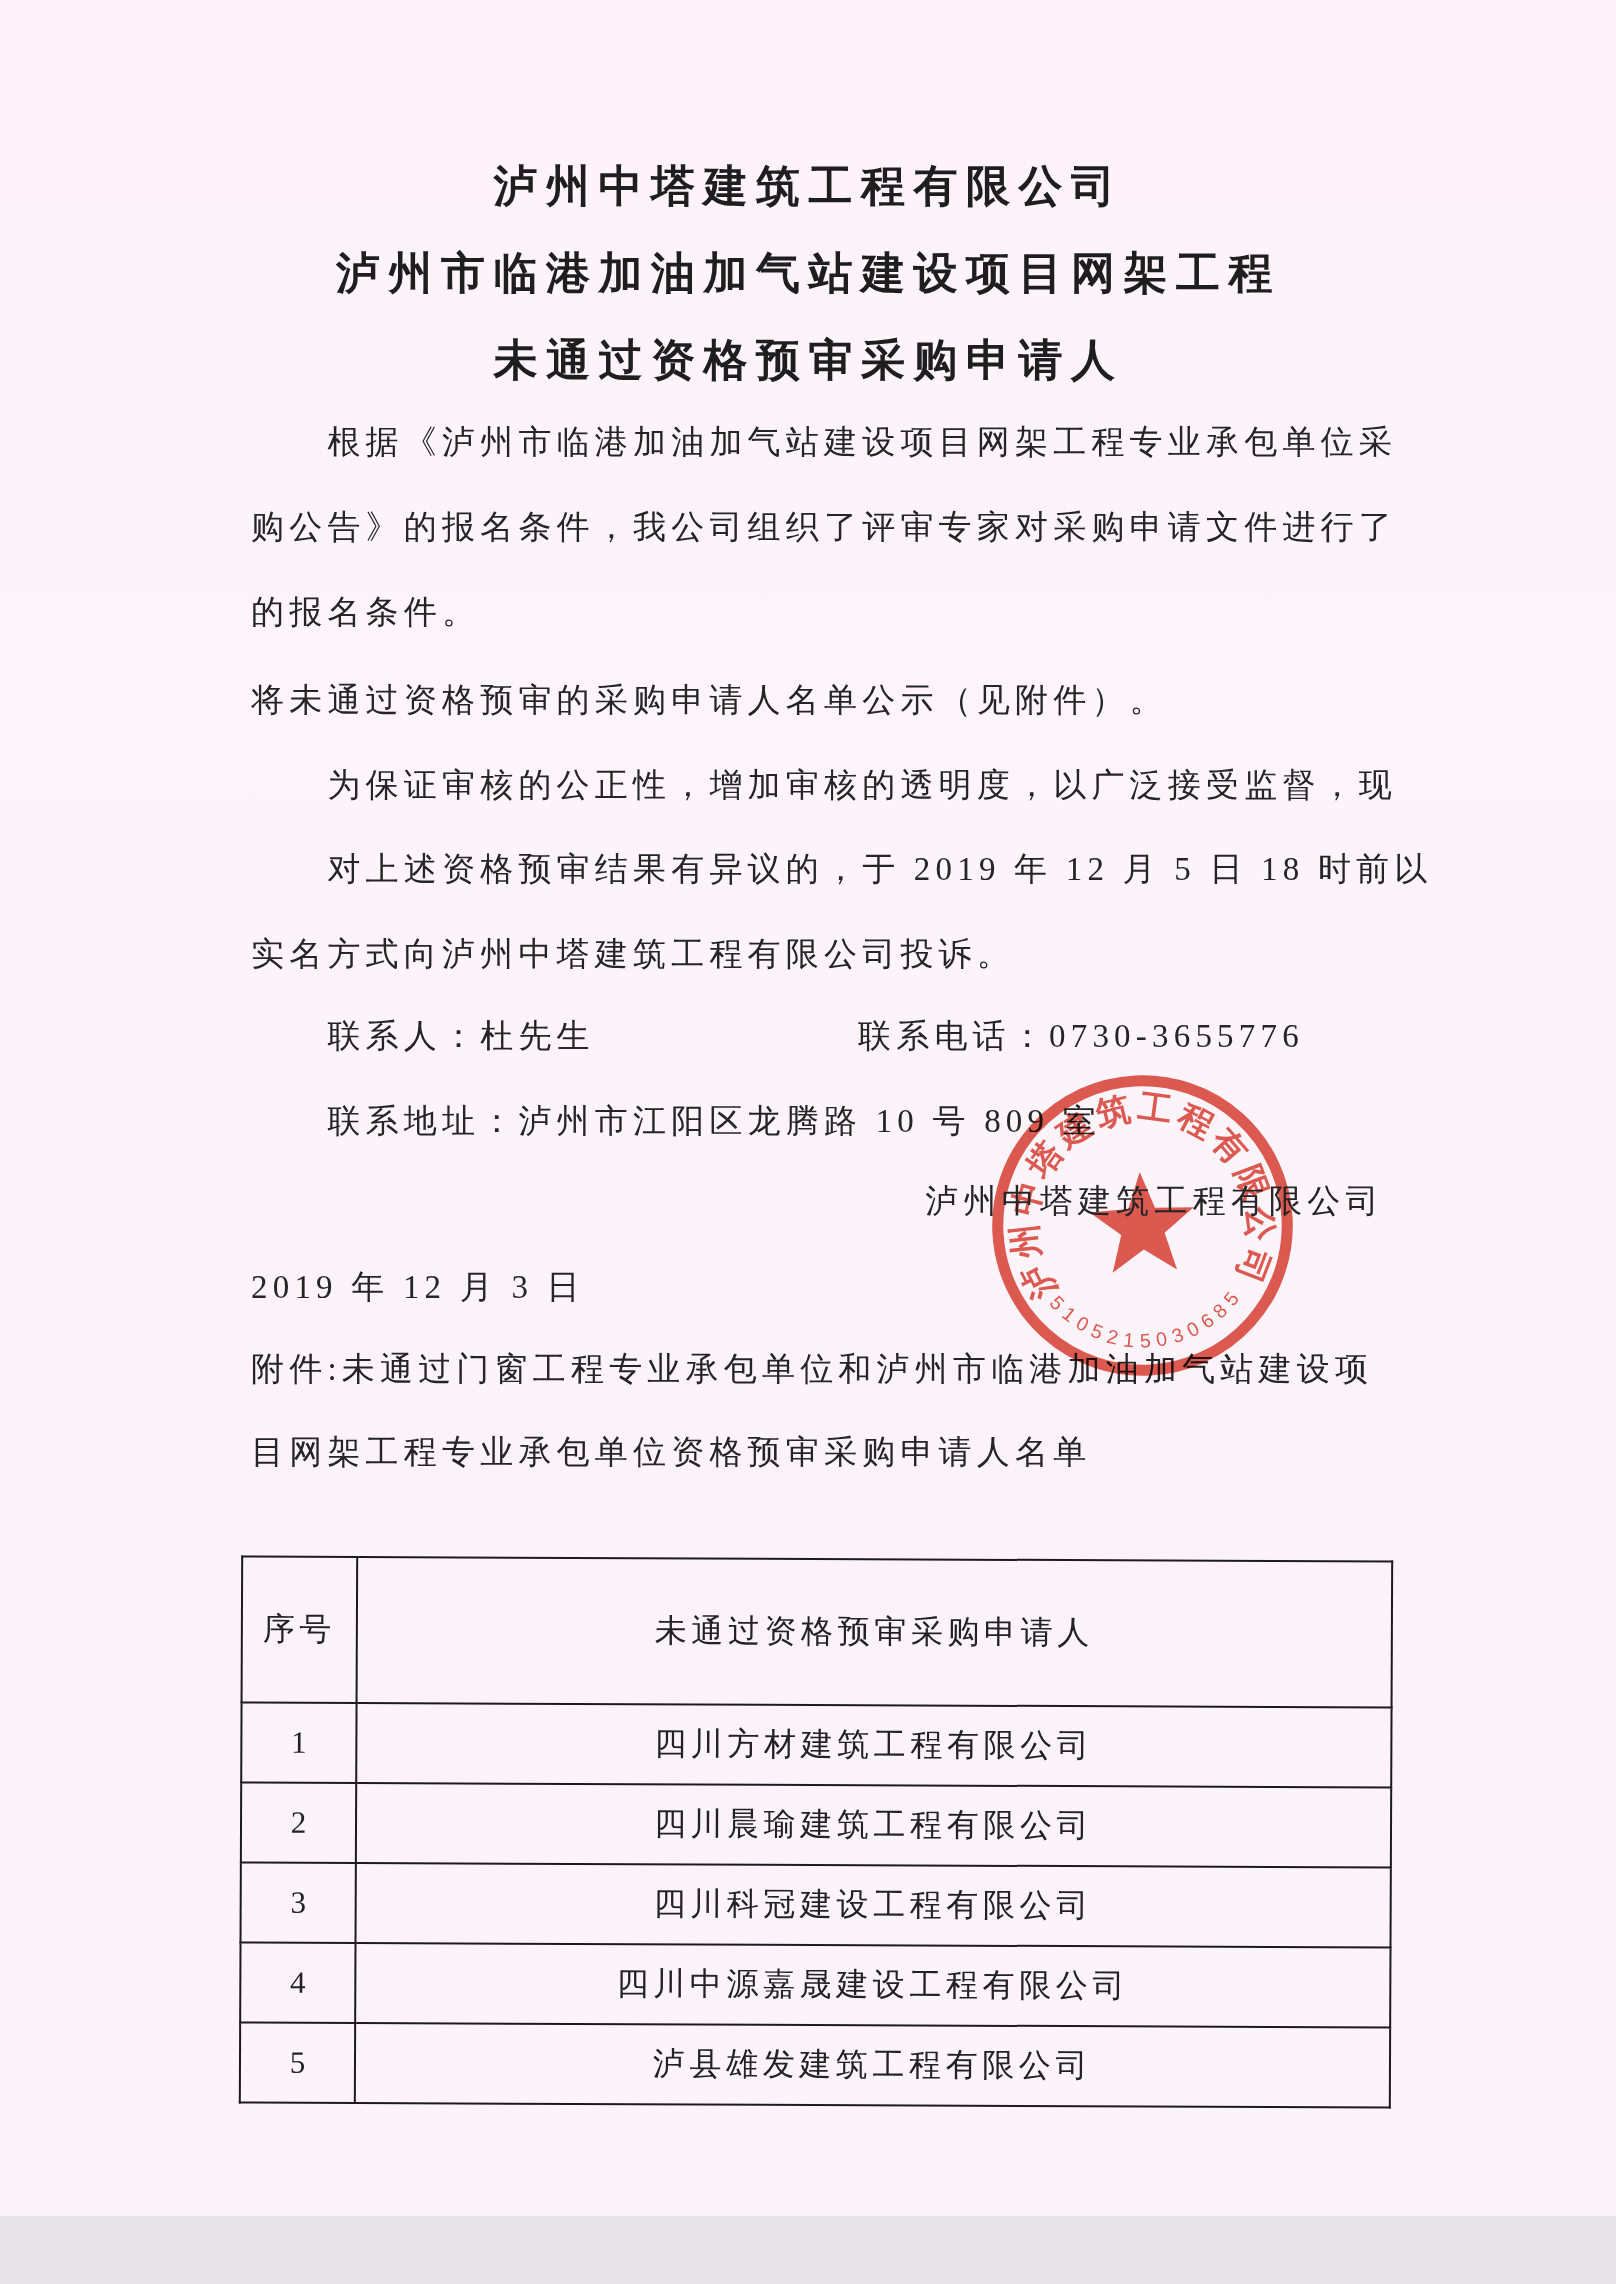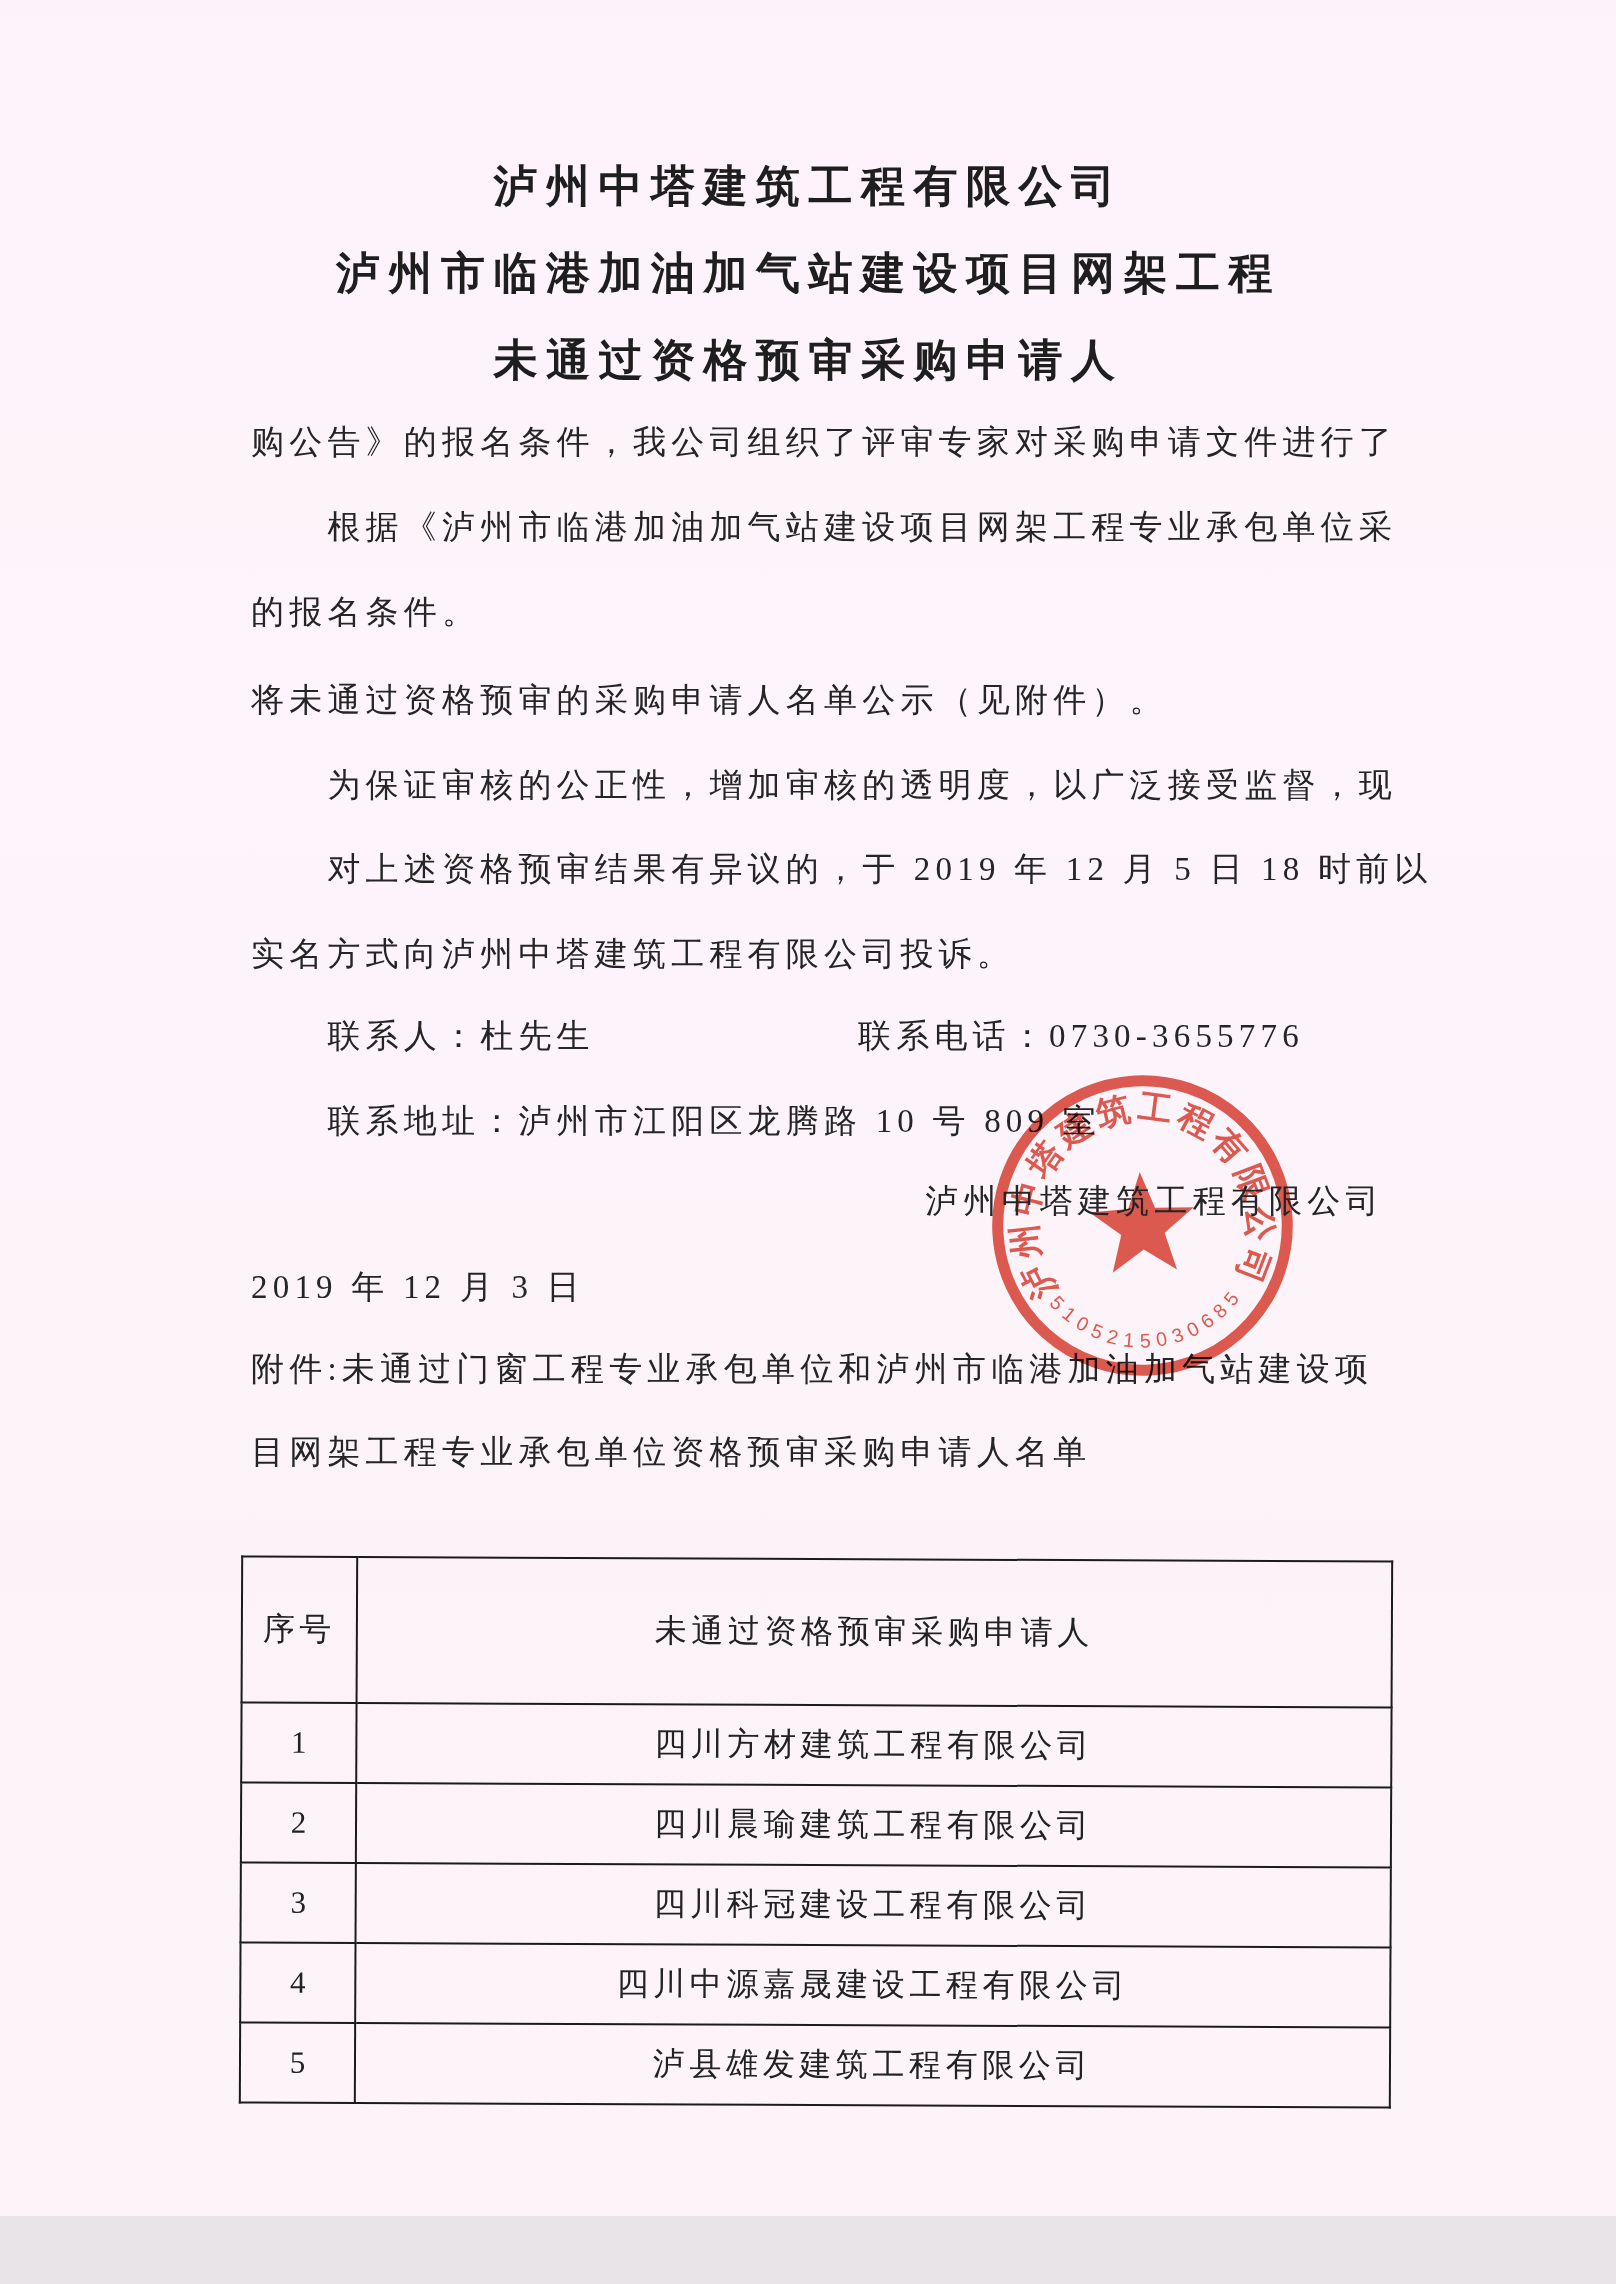--- a/index.html
+++ b/index.html
@@ -146,23 +146,23 @@
 
       <div class="line">泸州中塔建筑工程有限公司</div>
 
       <div class="line">泸州市临港加油加气站建设项目网架工程</div>
 
       <div class="line">未通过资格预审采购申请人</div>
     </div>
 
   <div class="content-block para-1">
 
+      <div class="line">　　根据《泸州市临港加油加气站建设项目网架工程专业承包单位采</div>
+
       <div class="line">购公告》的报名条件，我公司组织了评审专家对采购申请文件进行了</div>
-
-      <div class="line">　　根据《泸州市临港加油加气站建设项目网架工程专业承包单位采</div>
 
       <div class="line">的报名条件。</div>
     </div>
 
   <div class="content-block para-2">
 
       <div class="line">将未通过资格预审的采购申请人名单公示（见附件）。</div>
 
       <div class="line">　　为保证审核的公正性，增加审核的透明度，以广泛接受监督，现</div>
     </div>

